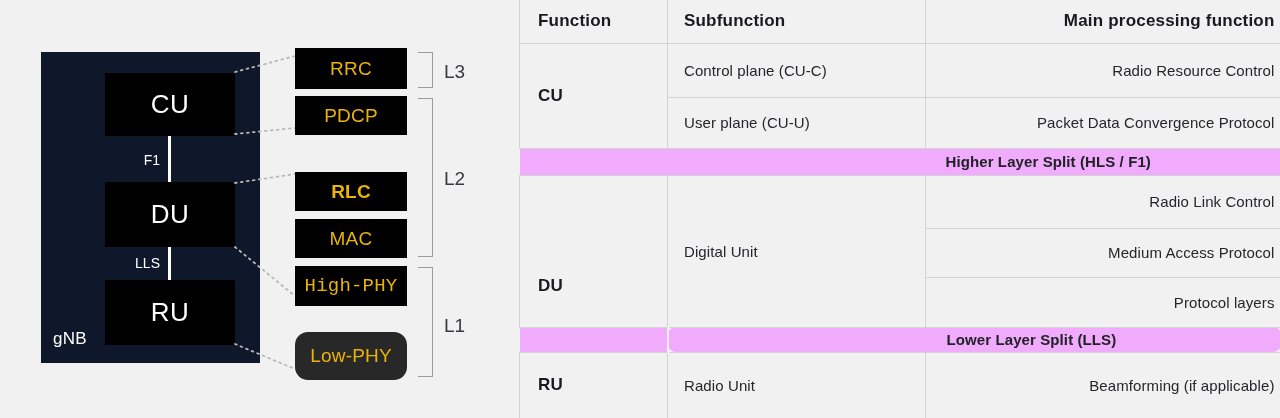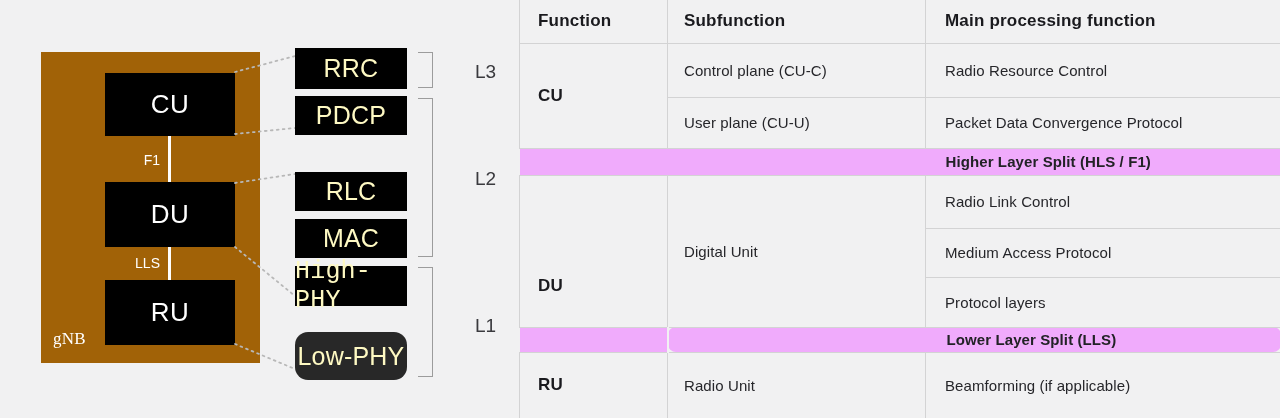--- a/index.html
+++ b/index.html
@@ -5,73 +5,72 @@
   html,body { margin:0; padding:0; background:#f1f1f2; }
   .stage {
     position:relative; width:1280px; height:418px;
     background:#f1f1f2; overflow:hidden;
     font-family:"Liberation Sans", sans-serif;
     -webkit-font-smoothing:antialiased;
   }
   
   .gnb {
     position:absolute; left:41px; top:52px; width:219px; height:311px;
-    background:#a16207;
-    font-family:Liberation Serif, serif;
+    background:#0f172a;
   }
   .gnb-label {
     position:absolute; left:12px; bottom:14px;
     color:#ffffff; font-size:17px; letter-spacing:0.2px;
   }
   .node {
     position:absolute; left:105px; width:130px;
     background:#000000; color:#ffffff;
     display:flex; align-items:center; justify-content:center;
     font-size:26px; letter-spacing:0.5px;
   }
   .vline { position:absolute; left:168px; width:3px; background:#ffffff; }
   .iface-label {
     position:absolute; left:96px; width:64px; text-align:right;
     color:#ffffff; font-size:14px;
   }
   .proto {
     position:absolute; left:295px; width:112px;
-    background:#000000; color:#fef9c3;
+    background:#000000; color:#eab308;
     display:flex; align-items:center; justify-content:center;
-    font-size:25px; letter-spacing:0.2px;
+    font-size:19px; letter-spacing:0.2px;
   }
   .proto.dark { background:#282828; }
   .bracket {
     position:absolute; left:418px; width:15px;
     border:1.5px solid #9c9c9c; border-left:none;
     box-sizing:border-box;
   }
   .layer-label {
     position:absolute; left:444px; width:40px;
-    color:#3a3a3e; font-size:19px;margin-left:31px;
+    color:#3a3a3e; font-size:19px;
   }
   .dots { position:absolute; left:0; top:0; pointer-events:none; }
   
   table.ftable {
     position:absolute; left:519px; top:0;
     width:761px; border-collapse:collapse; table-layout:fixed;
     color:#26262a;
   }
   .ftable th, .ftable td {
     border:1px solid #d3d3d4; box-sizing:border-box;
     text-align:left; vertical-align:middle;
     font-size:15px; font-weight:400; padding:0 6px 0 18px;
     letter-spacing:0.1px; overflow:hidden; white-space:nowrap;
   }
   .ftable th {
     font-size:17px; font-weight:700; color:#1a1a1e;
     border-top:none; letter-spacing:0.2px;
   }
   .ftable .c2 { padding-left:16px; }
-  .ftable .c3 { padding-left:19px; border-right:none; }
+  .ftable .c3 { padding-left:19px; border-right:none;text-align:right; }
   .ftable .fn { font-size:17px; font-weight:700; color:#1a1a1e; }
   .ftable .du-fn { padding-top:70px; }
   .ftable tr.band td {
     background:#f0abfc; font-weight:700; color:#222226;
     border-left:none; border-right:none;
   }
   .ftable tr.band td.band-c1 { border-right:2px solid #f1f1f2; }
   .ftable tr.band td.band-c23 { padding-left:278px;border-radius:8px; }
   .ftable tr.band td.band-full { padding-left:426px; }
   .ftable tr.last td { border-bottom:none; }
@@ -99,21 +98,21 @@
     <svg class="dots" width="1280" height="418">
       <line x1="235" y1="72" x2="295" y2="56" stroke="#b8b8b8" stroke-width="1.8" stroke-dasharray="1.8 4.2" stroke-linecap="round"></line>
       <line x1="235" y1="134" x2="295" y2="128" stroke="#b8b8b8" stroke-width="1.8" stroke-dasharray="1.8 4.2" stroke-linecap="round"></line>
       <line x1="235" y1="183" x2="295" y2="174" stroke="#b8b8b8" stroke-width="1.8" stroke-dasharray="1.8 4.2" stroke-linecap="round"></line>
       <line x1="235" y1="247" x2="295" y2="296" stroke="#b8b8b8" stroke-width="1.8" stroke-dasharray="1.8 4.2" stroke-linecap="round"></line>
       <line x1="235" y1="344" x2="295" y2="369" stroke="#b8b8b8" stroke-width="1.8" stroke-dasharray="1.8 4.2" stroke-linecap="round"></line>
     </svg>
 
     <div class="proto" style="top:48px;  height:41px;">RRC</div>
     <div class="proto" style="top:96px;  height:39px;">PDCP</div>
-    <div class="proto" style="top:172px; height:39px;">RLC</div>
+    <div class="proto" style="top:172px; height:39px;font-weight:bold;">RLC</div>
     <div class="proto" style="top:219px; height:39px;">MAC</div>
     <div class="proto" style="top:266px; height:40px;font-family:Liberation Mono, monospace;">High-PHY</div>
     <div class="proto dark" style="top:332px; height:48px;border-radius:13px;">Low-PHY</div>
 
     <div class="bracket" style="top:52px;  height:36px;"></div>
     <div class="bracket" style="top:98px;  height:159px;"></div>
     <div class="bracket" style="top:267px; height:110px;"></div>
     <div class="layer-label" style="top:61px;">L3</div>
     <div class="layer-label" style="top:168px;">L2</div>
     <div class="layer-label" style="top:315px;">L1</div>

